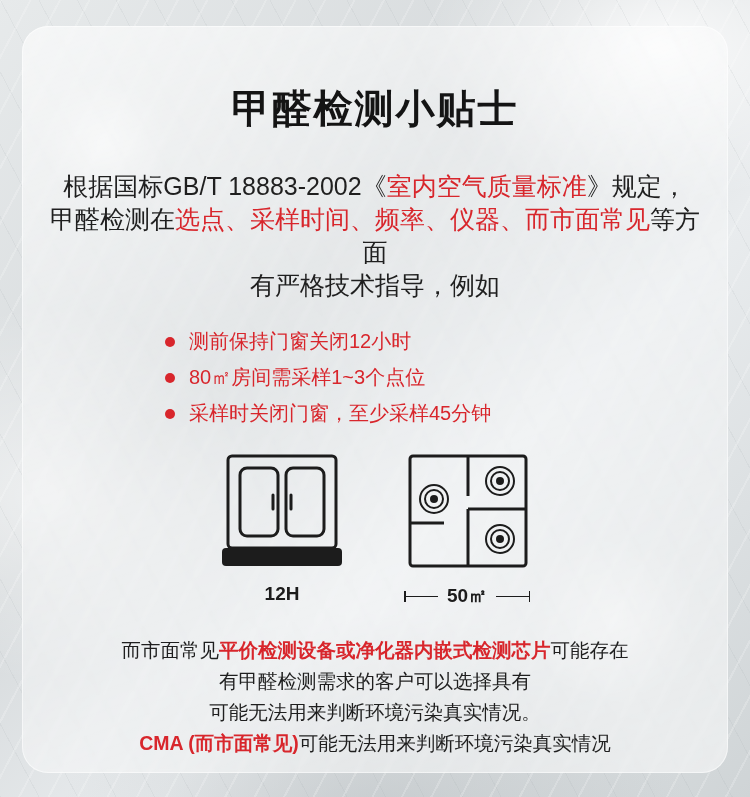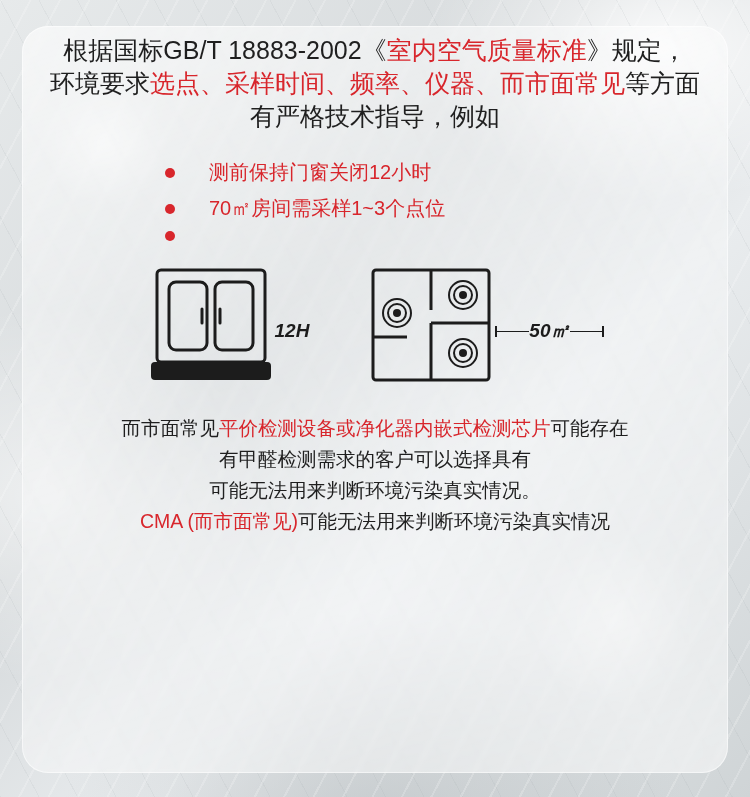--- a/index.html
+++ b/index.html
@@ -78,52 +78,50 @@
     width: 420px;
     text-align: left;
   }
   .bullet {
     display: flex;
     align-items: center;
     margin-bottom: 9px;
     font-size: 20px;
     color: #d8262c;
     white-space: nowrap;
-    gap: 20px;
   }
   .dot {
     width: 10px;
     height: 10px;
     border-radius: 50%;
     background: #d8262c;
     margin-right: 14px;
     flex: 0 0 auto;
   }
   .figures {
     margin-top: 24px;
     display: flex;
     justify-content: center;
     align-items: flex-start;
     gap: 58px;
   }
   .fig {
     display: flex;
-    flex-direction: row;
-    align-items: center;
-    font-style: italic;
+    flex-direction: column;
   }
   .fig-caption {
     margin-top: 10px;
     font-size: 19px;
     font-weight: bold;
     color: #1c1c1c;
   }
   .fig-caption.with-scale {
     display: flex;
     align-items: center;
+    gap: 9px;
   }
   .scale-bar {
     display: inline-block;
     position: relative;
     width: 34px;
     height: 11px;
   }
   .scale-bar::before {
     content: "";
     position: absolute;
@@ -138,53 +136,55 @@
     width: 1.6px; height: 11px;
     background: #1c1c1c;
   }
   .scale-bar.right::after { left: auto; right: 0; }
   .outro {
     margin-top: 26px;
     font-size: 19.5px;
     line-height: 31px;
     color: #1f1f1f;
   }
-  .outro .em { color: #d8262c; }
+  .outro .em { color: #d8262c; font-weight: bold; }
   .outro .line { white-space: nowrap; }
 </style>
 </head>
 <body>
 
 <div class="poster">
   <div class="panel"></div>
 
   <div class="content">
 
+    <div class="title">甲醛检测小贴士</div>
 
     <div class="intro">
       <div class="line">
         <span>根据国标GB/T 18883-2002《</span><span class="em">室内空气质量标准</span><span>》规定，</span>
       </div>
       <div class="line">
-        <span>环境要求</span><span class="em">选点、采样时间、频率、仪器、而市面常见</span><span>等方面</span>
+        <span>甲醛检测在</span><span class="em">选点、采样时间、频率、仪器、而市面常见</span><span>等方面</span>
       </div>
       <div class="line">有严格技术指导，例如</div>
     </div>
 
     <div class="bullets">
       <div class="bullet">
         <span class="dot"></span>
         <span>测前保持门窗关闭12小时</span>
       </div>
       <div class="bullet">
         <span class="dot"></span>
-        <span>70㎡房间需采样1~3个点位</span>
+        <span>80㎡房间需采样1~3个点位</span>
       </div>
       <div class="bullet">
         <span class="dot"></span>
+        <span>采样时关闭门窗，至少采样45分钟</span>
       </div>
     </div>
 
     <div class="figures">
 
       <div class="fig">
         <svg width="128" height="122" viewBox="0 0 128 122">
           <g fill="none" stroke="#1c1c1c" stroke-width="3">
             <rect x="10" y="5" width="108" height="92" rx="4"></rect>
             <rect x="22" y="17" width="38" height="68" rx="7"></rect>

